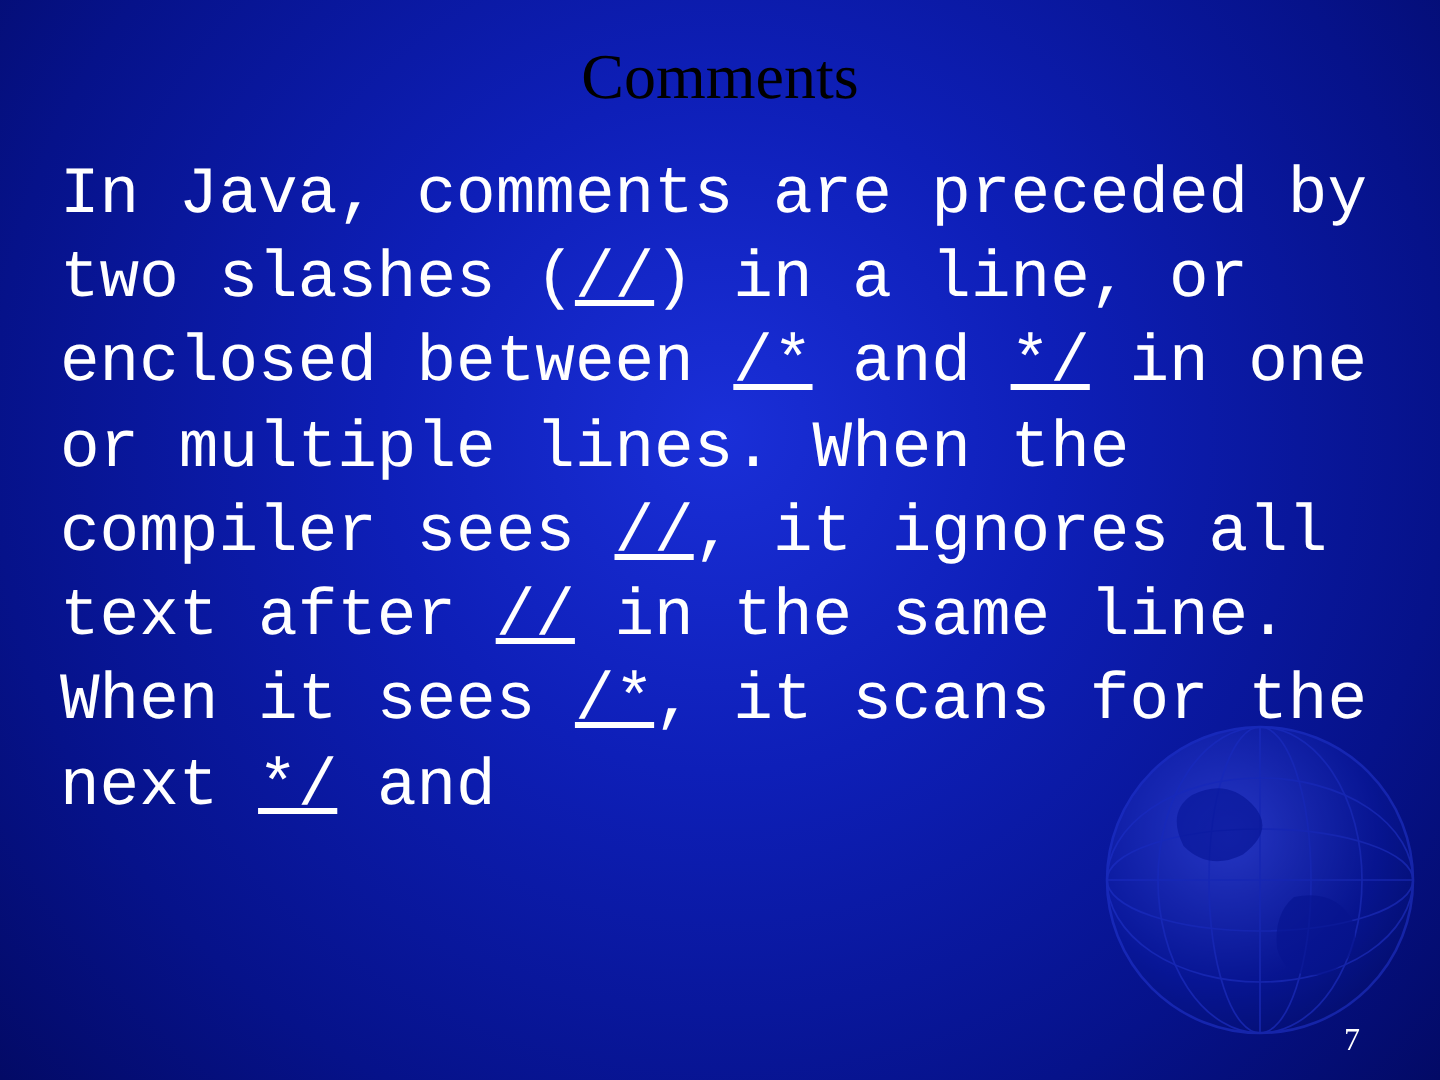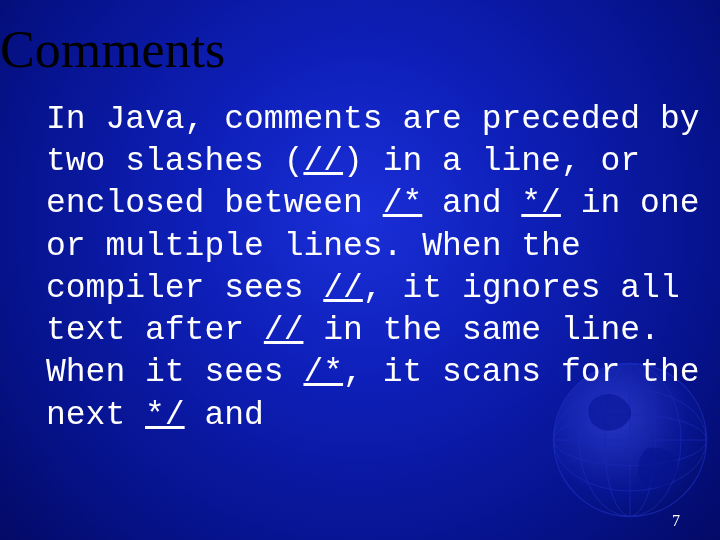--- a/index.html
+++ b/index.html
@@ -8,36 +8,35 @@
     width: 720px;
     height: 540px;
     overflow: hidden;
   }
   body {
     background: radial-gradient(circle at 50% 40%, #1a2fd8 0%, #0e1fb8 35%, #06128a 75%, #030a66 100%);
     font-family: Georgia, "Times New Roman", serif;
     position: relative;
   }
   .title {
-    text-align: left;
-    font-size: 52px;
+    text-align: center;
+    font-size: 32px;
     color: #000000;
     padding-top: 20px;
     padding-bottom: 10px;
     font-weight: normal;
   }
   .body-text {
     padding: 10px 20px 0 30px;
     font-family: "Courier New", Courier, monospace;
     font-size: 33px;
     line-height: 1.28;
     color: #ffffff;
     white-space: pre-wrap;
     word-break: break-word;
-    margin-left: 16px;
   }
   .u {
     text-decoration: underline;
   }
   .globe {
     position: absolute;
     right: 5px;
     bottom: 15px;
     width: 170px;
     height: 170px;

